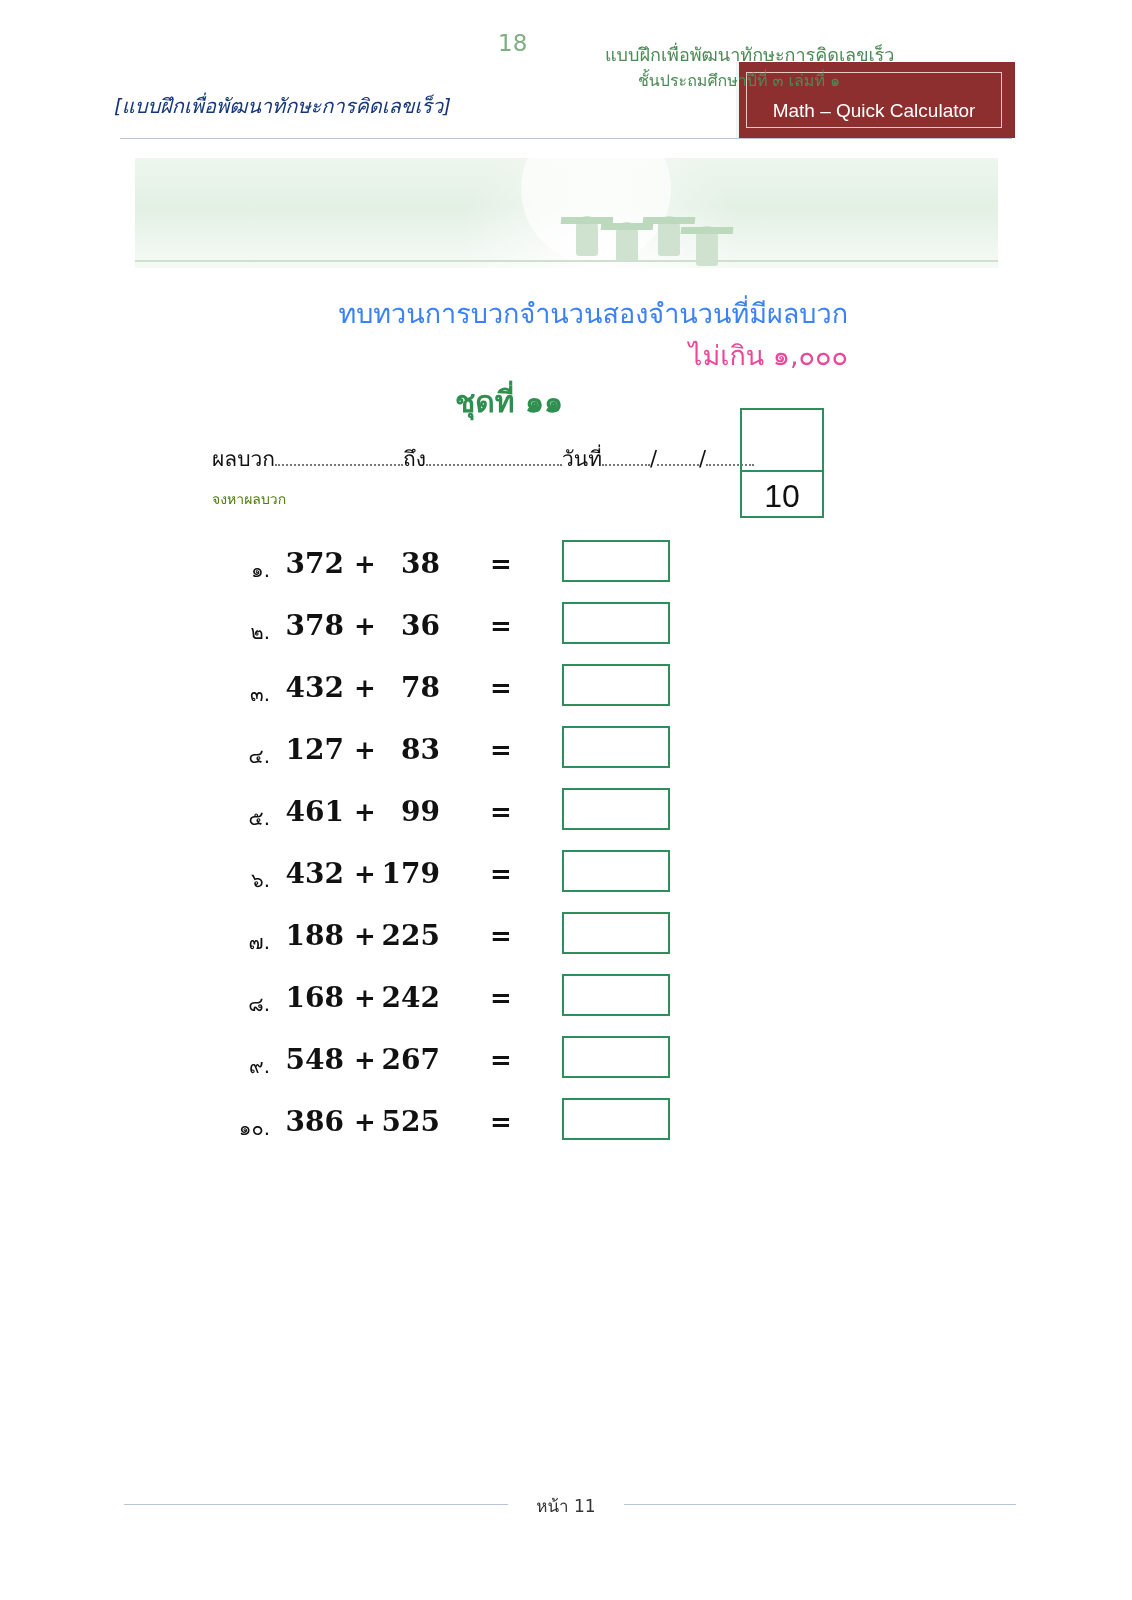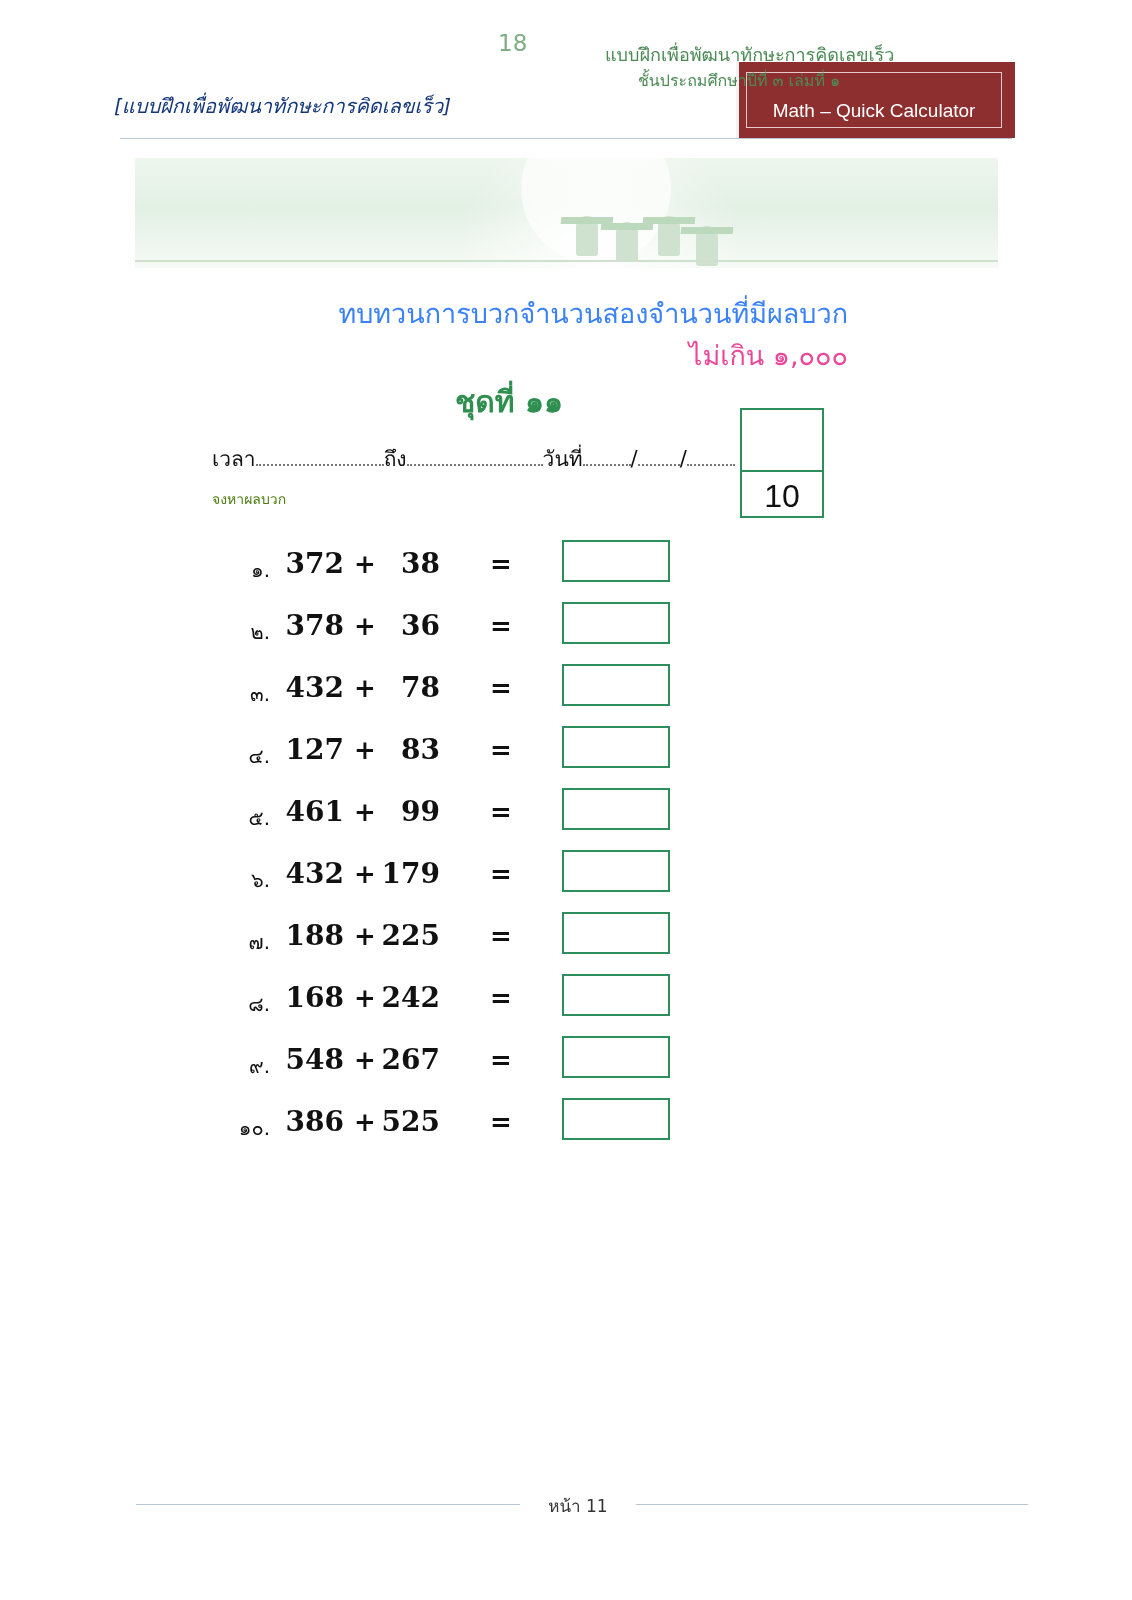--- a/index.html
+++ b/index.html
@@ -317,21 +317,21 @@
     width: 108px;
     height: 42px;
     border: 2px solid #2f8f5c;
     box-sizing: border-box;
     background: #ffffff;
   }
 
   
   .footer {
     position: absolute;
-    left: 16px;
+    left: 4px;
     top: 1490px;
     width: 1014px;
     height: 30px;
   }
   .footer-line-left {
     position: absolute;
     left: 120px;
     top: 14px;
     width: 384px;
     height: 1px;
@@ -396,21 +396,21 @@
 
 <div class="lesson-title1">ทบทวนการบวกจำนวนสองจำนวนที่มีผลบวก</div>
 <div class="lesson-title2">ไม่เกิน ๑,๐๐๐</div>
 <div class="set-label">ชุดที่ ๑๑</div>
 
 <div class="score-box"></div>
 <div class="score-divider"></div>
 <div class="score-total">10</div>
 
 <div class="meta-row">
-  <span>เวลา</span><span class="dots d1"></span><span>ถึง</span><span class="dots d2"></span><span>วันที่</span><span class="dots d3"></span><span>/</span><span class="dots d4"></span><span>/</span><span class="dots d5"></span>
+  <span>ผลบวก</span><span class="dots d1"></span><span>ถึง</span><span class="dots d2"></span><span>วันที่</span><span class="dots d3"></span><span>/</span><span class="dots d4"></span><span>/</span><span class="dots d5"></span>
 </div>
 
 <div class="instruction">จงหาผลบวก</div>
 
 <div class="problems">
 
   <div class="prob">
     <div class="num">๑.</div>
     <div class="a">372</div>
     <div class="op">+</div>

